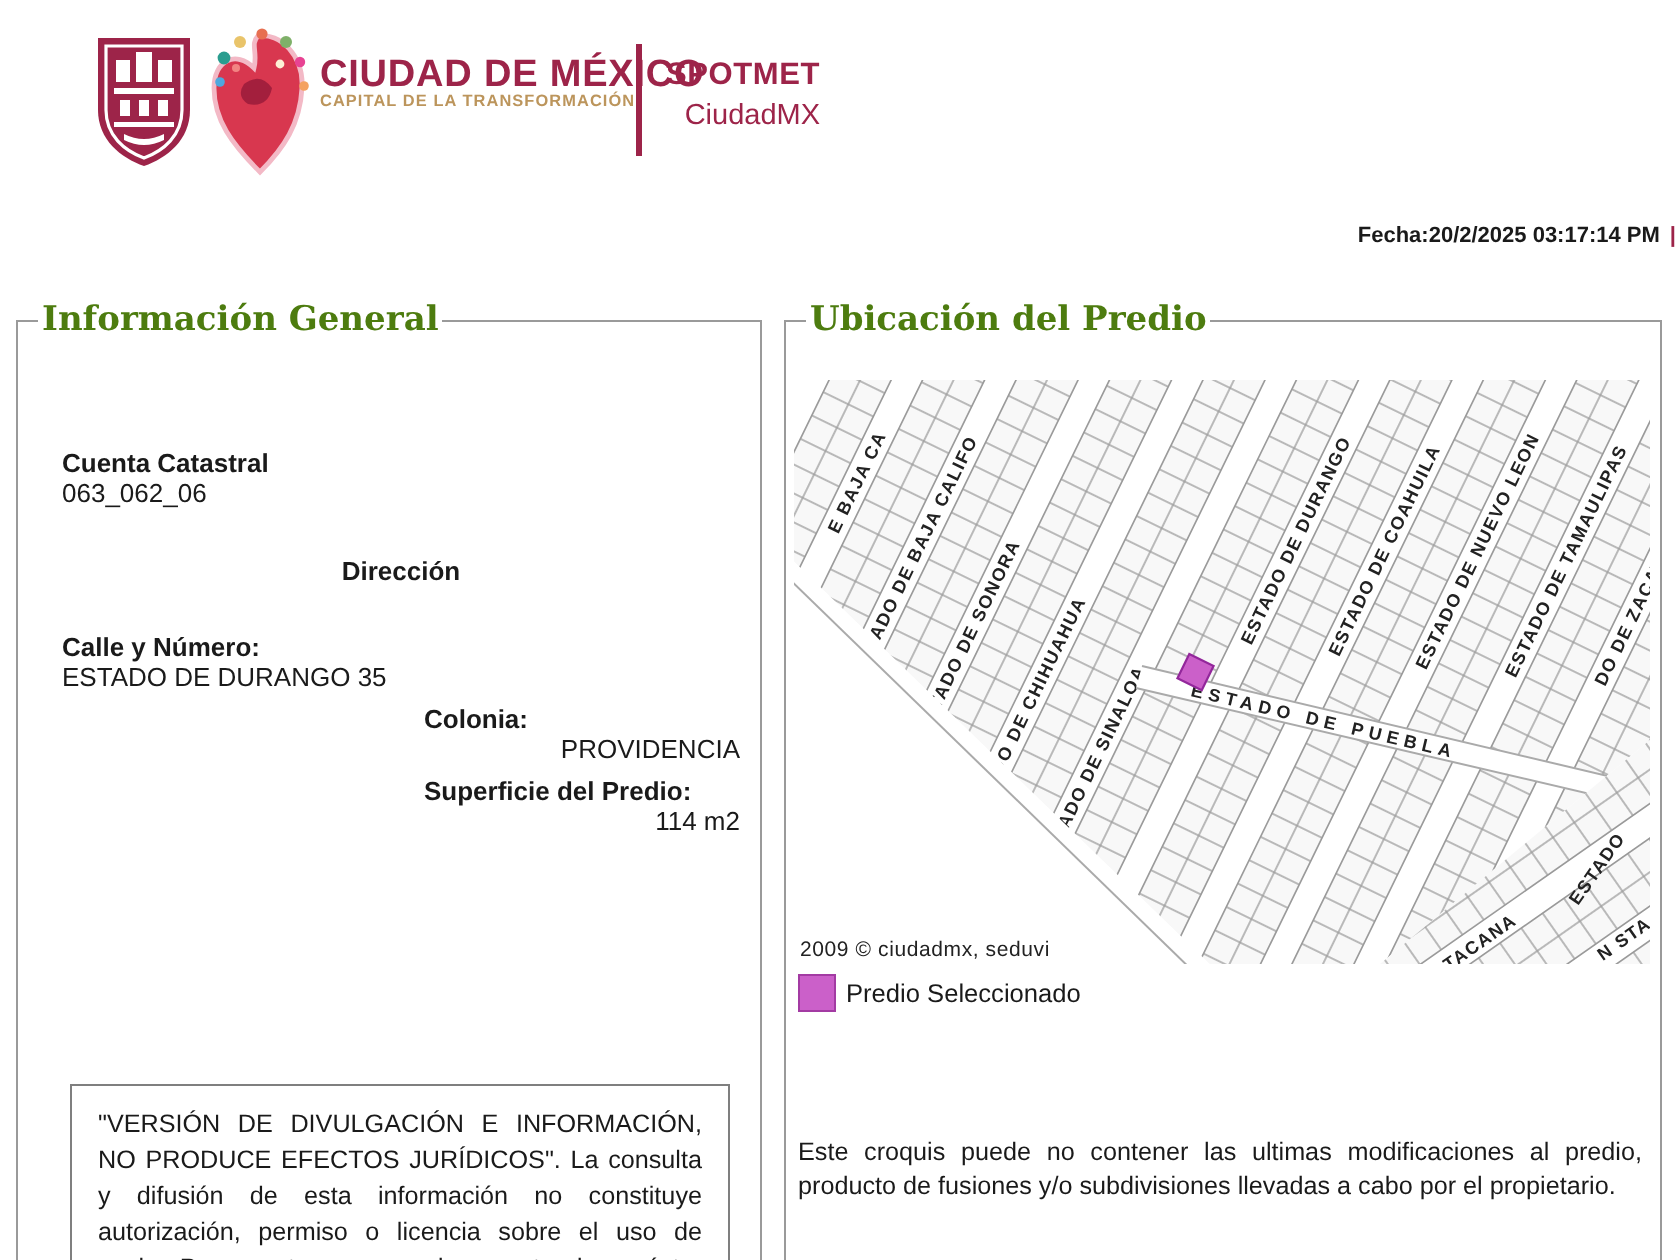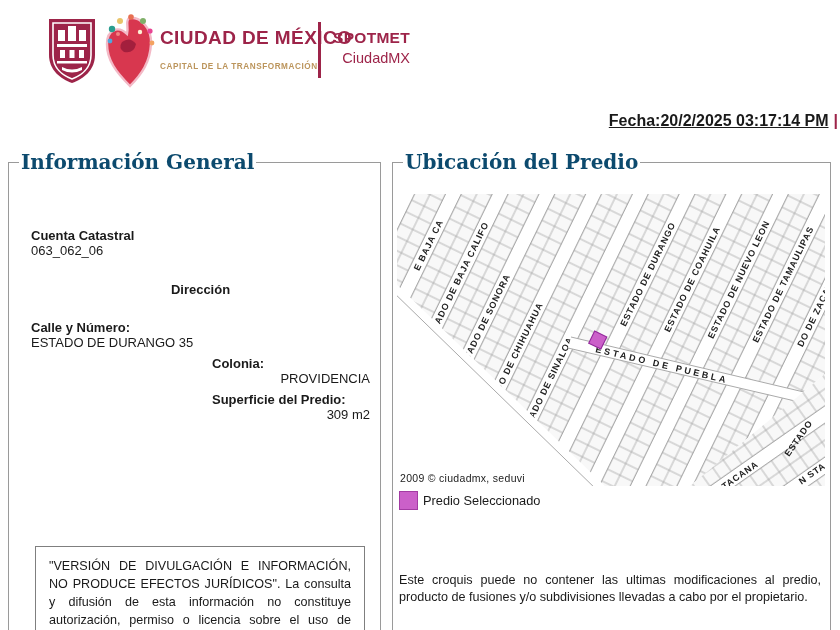--- a/index.html
+++ b/index.html
@@ -5,33 +5,33 @@
   html,body{margin:0;padding:0;}
   body{
     width:840px;height:630px;overflow:hidden;position:relative;
     background:#ffffff;font-family:"Liberation Sans","DejaVu Sans",sans-serif;color:#1a1a1a;
   }
   
   .logo-shield{position:absolute;left:46px;top:16px;}
   .logo-heart{position:absolute;left:100px;top:12px;}
   .brand-text{position:absolute;left:160px;top:28px;line-height:1;}
   .brand-title{font-size:19px;font-weight:bold;color:#9d2449;letter-spacing:.4px;}
-  .brand-subtitle{font-size:8.2px;font-weight:bold;color:#bc955c;letter-spacing:.55px;margin-top:16px;}
+  .brand-subtitle{font-size:8.2px;font-weight:bold;color:#bc955c;letter-spacing:.55px;margin-top:0;}
   .brand-divider{position:absolute;left:318px;top:22px;width:3px;height:56px;background:#9d2449;}
   .app-block{position:absolute;left:333px;top:30px;line-height:1;text-align:right;}
   .app-name{font-size:15.5px;font-weight:bold;color:#9d2449;letter-spacing:.3px;}
   .app-subname{font-size:14.5px;color:#9d2449;margin-top:5px;}
   
-  .fecha{position:absolute;top:112px;right:2px;font-size:16px;font-weight:bold;white-space:nowrap;text-decoration:underline;}
+  .fecha{position:absolute;top:112px;right:2px;font-size:11px;font-weight:bold;white-space:nowrap;}
   .fecha .sep{color:#9d2449;margin-left:5px;font-weight:bold;}
   
   fieldset{position:absolute;border:1px solid #9a9a9a;margin:0;padding:0;background:#fff;}
   fieldset legend{
     font-family:"DejaVu Serif","Liberation Serif",serif;font-weight:bold;
-    font-size:20px;color:#0c4a6e;margin-left:10px;padding:0 2px;
+    font-size:17px;color:#4d7c0f;margin-left:10px;padding:0 2px;
   }
   .fs-general{left:8px;top:150px;width:371px;height:600px;}
   .fs-location{left:392px;top:150px;width:437px;height:600px;}
   
   .g-rows{padding-left:22px;padding-right:10px;font-size:13px;}
   .row{display:flex;flex-direction:column;}
   .row .lbl{font-weight:bold;min-width:158px;}
   .row .val{white-space:nowrap;}
   .row-cuenta{margin-top:54px;}
   .row-dir{margin-top:24px;font-weight:bold;text-align:center;}
@@ -115,21 +115,21 @@
     <div class="row row-calle">
       <span class="lbl">Calle y Número:</span>
       <span class="val">ESTADO DE DURANGO 35</span>
     </div>
     <div class="row addr">
       <span class="lbl">Colonia:</span>
       <span class="val">PROVIDENCIA</span>
     </div>
     <div class="row addr">
       <span class="lbl">Superficie del Predio:</span>
-      <span class="val">309 m2</span>
+      <span class="val">114 m2</span>
     </div>
   </div>
   <div class="disclaimer-box">"VERSIÓN DE DIVULGACIÓN E INFORMACIÓN, NO PRODUCE EFECTOS JURÍDICOS". La consulta y difusión de esta información no constituye autorización, permiso o licencia sobre el uso de suelo. Para contar con un documento de carácter oficial es necesario solicitar a la autoridad competente, la expedición del Certificado correspondiente.</div>
 </fieldset>
 
 <fieldset class="fs-location">
   <legend>Ubicación del Predio</legend>
 
   <svg class="map-wrap" width="428" height="292" viewBox="0 0 428 292">
     <defs>

